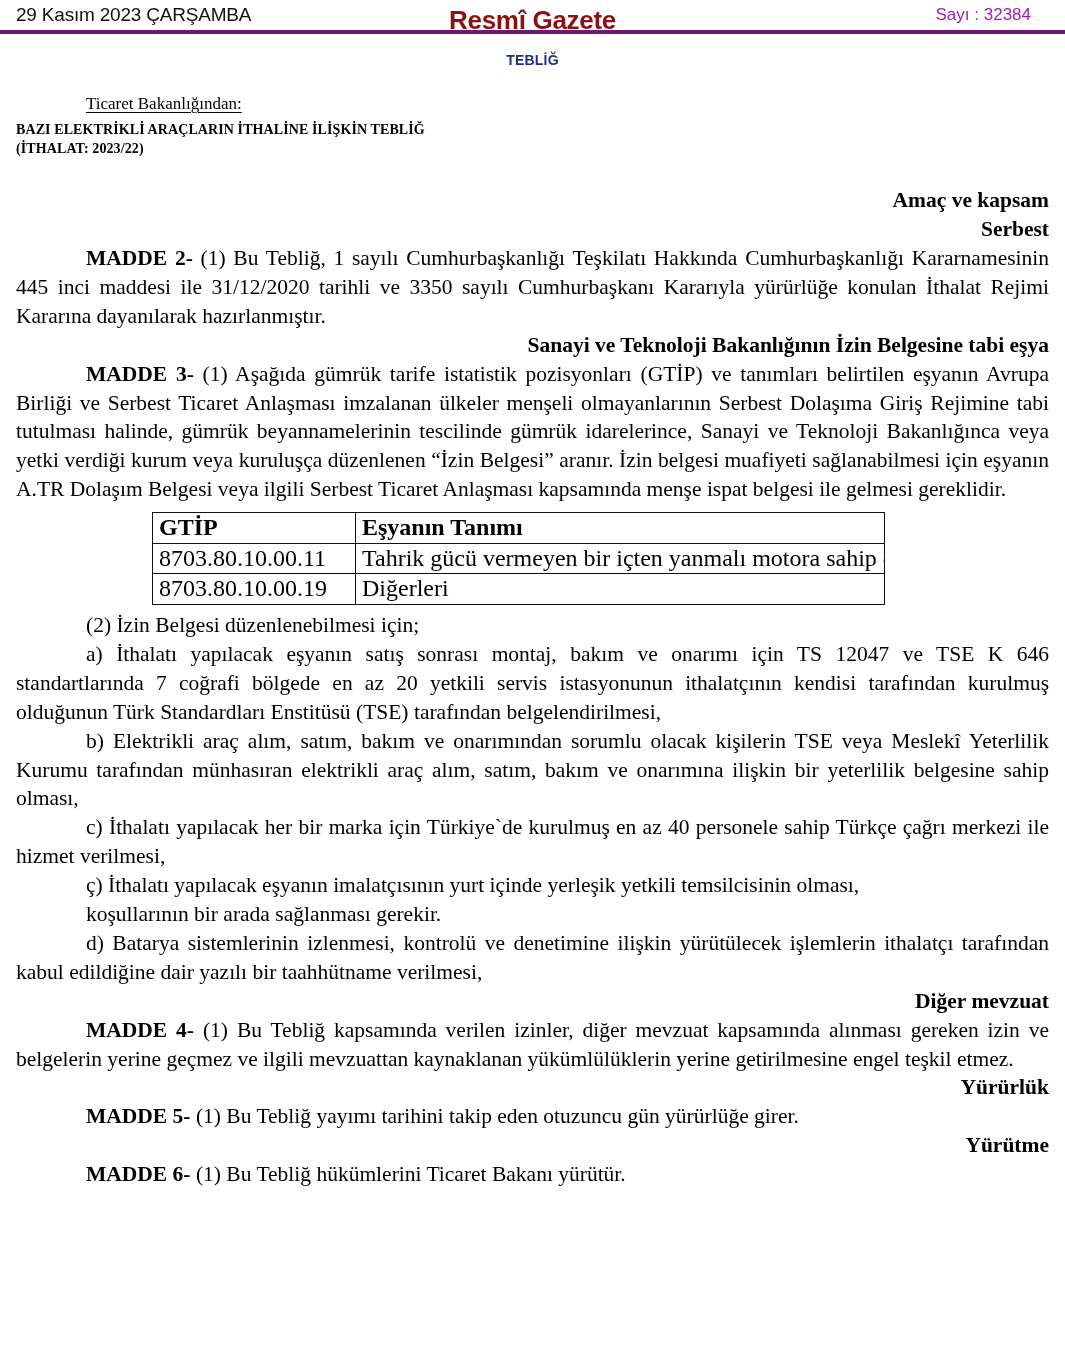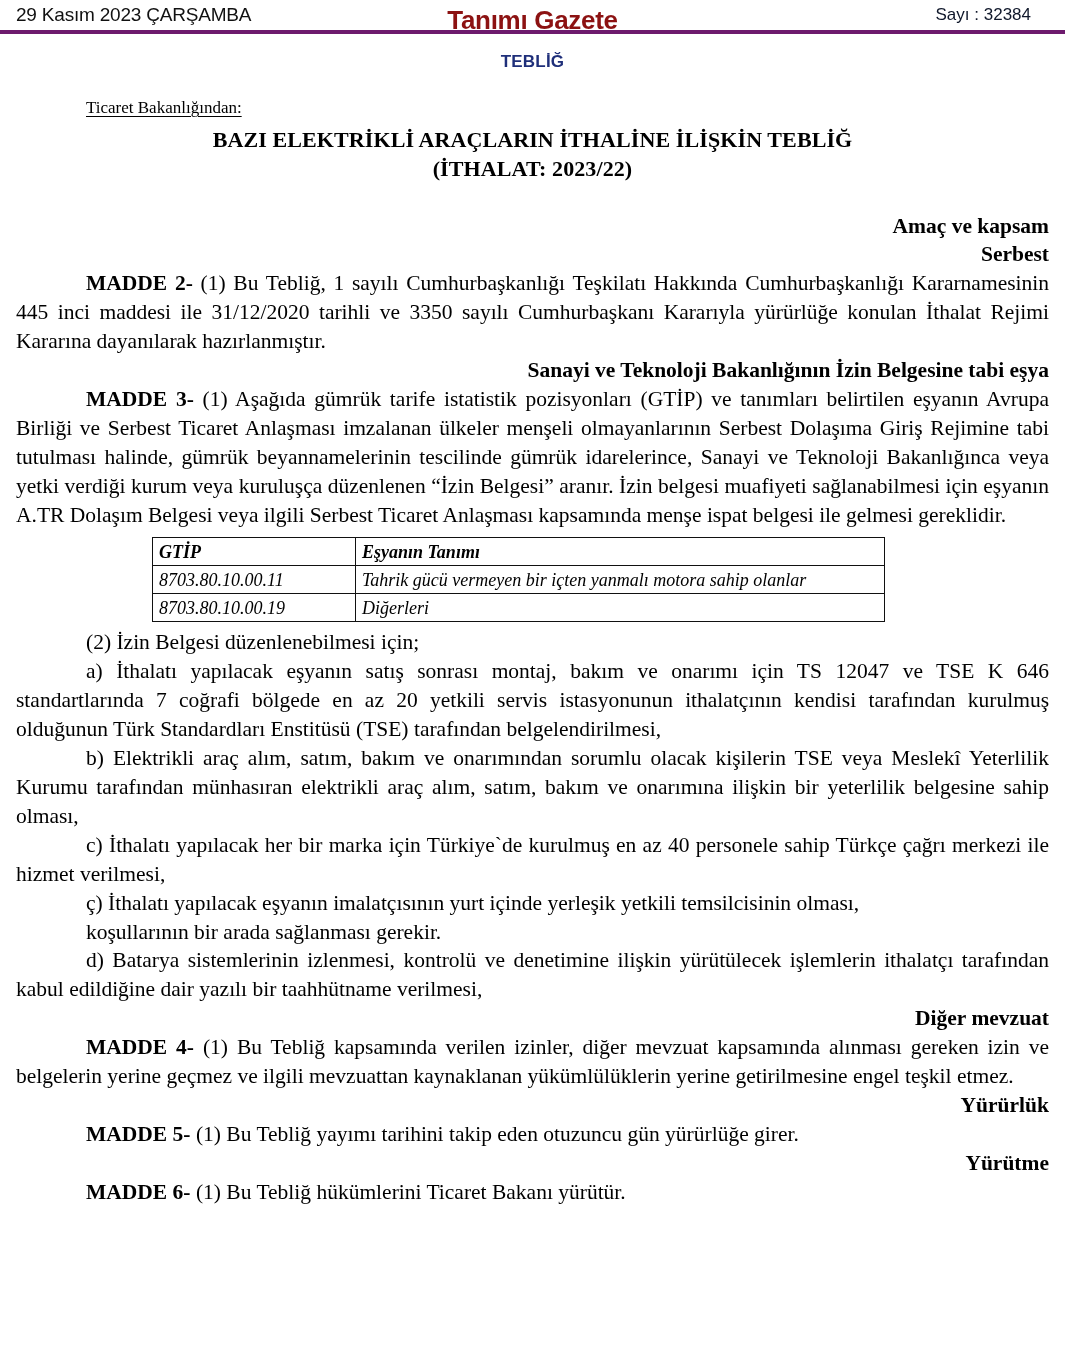--- a/index.html
+++ b/index.html
@@ -42,58 +42,57 @@
     text-align: center;
     font-size: 26px;
     font-weight: bold;
     color: #8c1212;
     letter-spacing: -0.3px;
     pointer-events: none;
   }
   .masthead-issue {
     font-size: 17px;
     white-space: nowrap;
-    color: #0f172a;
+    color: #a21caf;
     margin-right: 18px;
   }
   .masthead-rule {
     height: 4px;
     background: #6d1a6d;
     width: 100%;
   }
 
   
   .page {
     padding: 0 16px 0 16px;
     box-sizing: border-box;
     width: 1065px;
   }
 
   .kind-heading {
     text-align: center;
     font-family: "Liberation Sans", "DejaVu Sans", sans-serif;
     font-weight: bold;
-    font-size: 17px;
+    font-size: 14px;
     color: #1f2f7a;
     margin: 18px 0 6px 0;
     letter-spacing: 0.2px;
   }
 
   .issuer {
     margin: 26px 0 0 0;
     padding-left: 70px;
     font-size: 17px;
     text-decoration: underline;
     text-underline-offset: 3px;
   }
 
   .doc-title {
-    text-align: center;
-    font-weight: bold;
-    font-size: 22px;
+    font-weight: bold;
+    font-size: 14px;
     margin: 7px 0 0 0;
     line-height: 1.33;
     letter-spacing: 0.1px;
   }
   .doc-title .line2 { display: block; }
 
   .content {
     margin-top: 28px;
     font-size: 21.5px;
     line-height: 1.345;
@@ -115,22 +114,21 @@
 
   
   .table-wrap {
     margin: 8px 0 6px 0;
     padding-left: 136px;
   }
   table.gtip {
     border-collapse: collapse;
     width: 732px;
     table-layout: fixed;
-    font-size: 18px;
-    font-style: italic;
+    font-size: 24px;
   }
   table.gtip td, table.gtip th {
     border: 1.6px solid #111111;
     padding: 1px 6px;
     text-align: left;
     vertical-align: middle;
     height: 25px;
     font-weight: normal;
     line-height: 1.15;
     white-space: nowrap;
@@ -140,21 +138,21 @@
     font-weight: bold;
   }
   table.gtip col.c1 { width: 203px; }
   table.gtip col.c2 { width: 529px; }
 </style>
 </head>
 <body>
 
 <div class="masthead">
   <div class="masthead-date">29 Kasım 2023 ÇARŞAMBA</div>
-  <div class="masthead-title">Tanımı Gazete</div>
+  <div class="masthead-title">Resmî Gazete</div>
   <div class="masthead-issue">Sayı : 32384</div>
 </div>
 <div class="masthead-rule"></div>
 
 <div class="page">
 
   <div class="kind-heading">TEBLİĞ</div>
 
   <div class="issuer">Ticaret Bakanlığından:</div>
 

